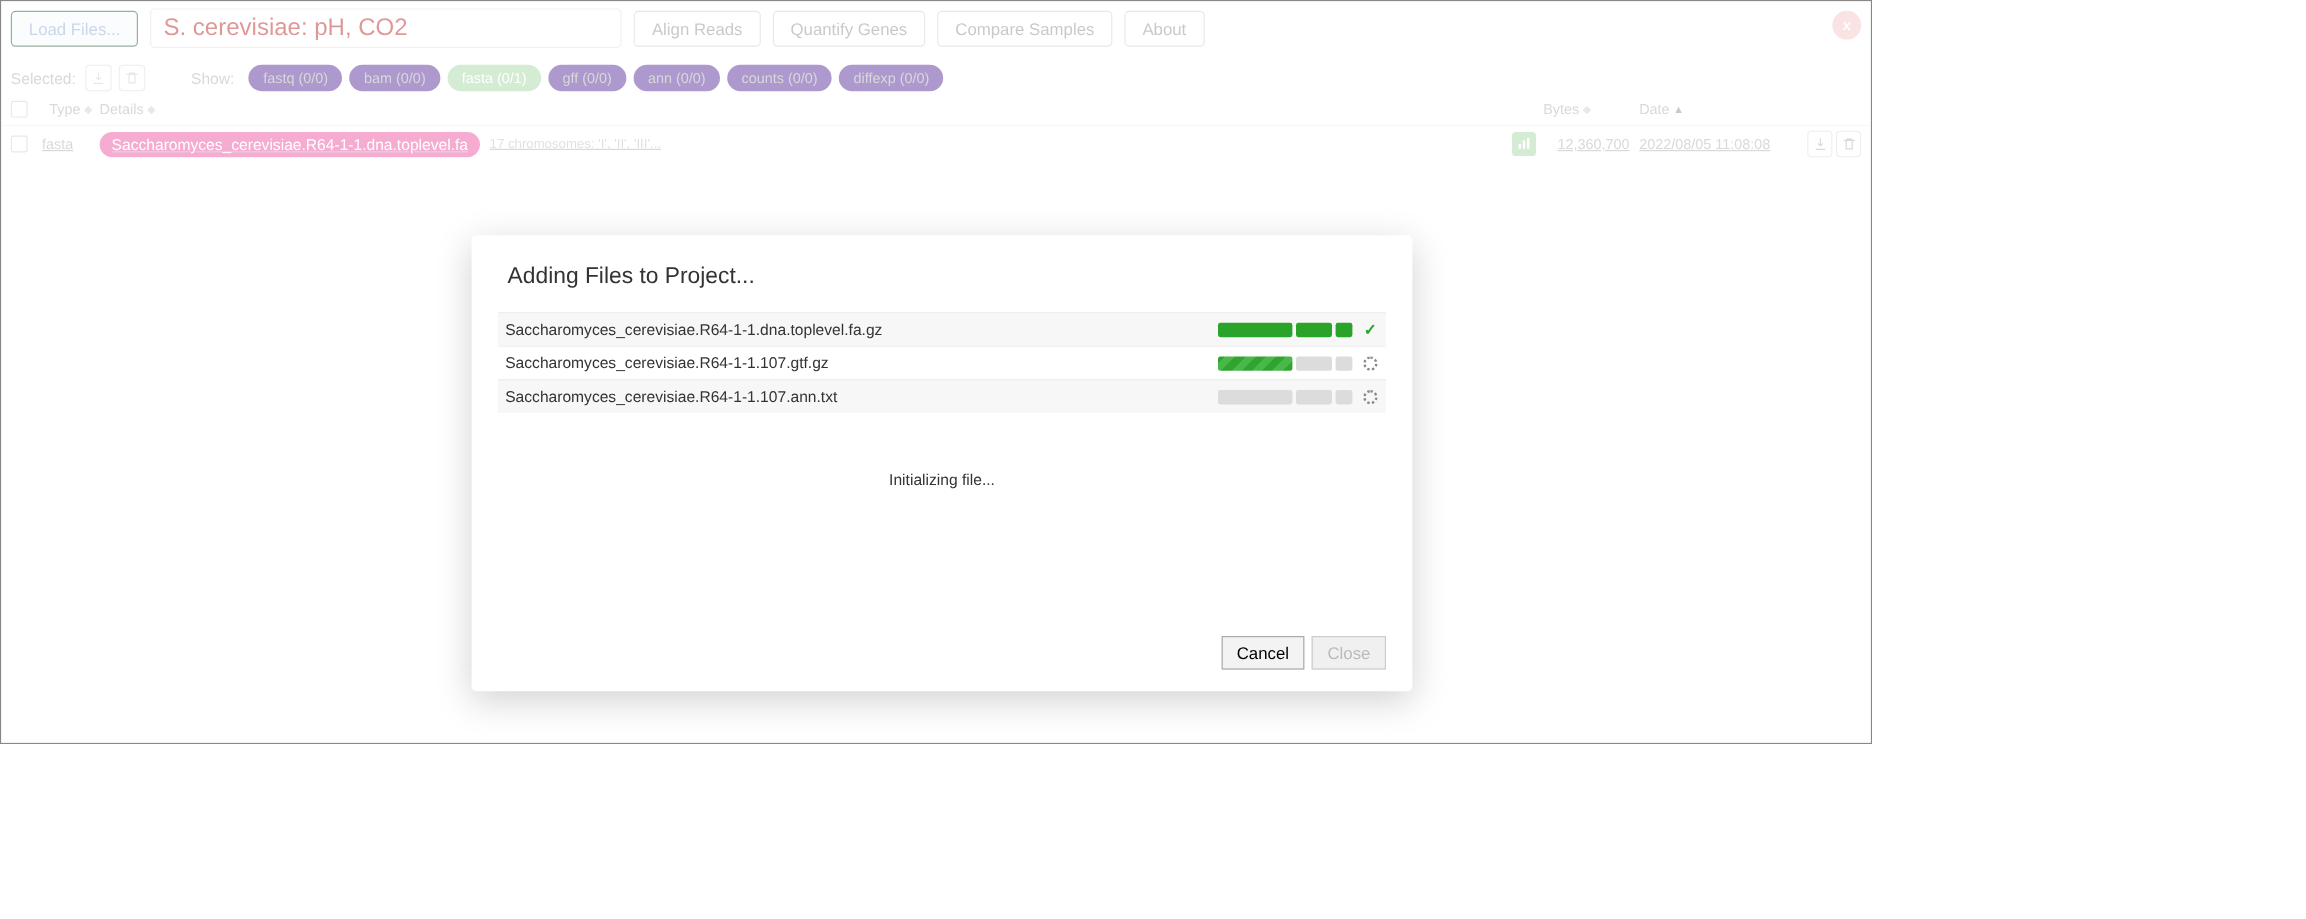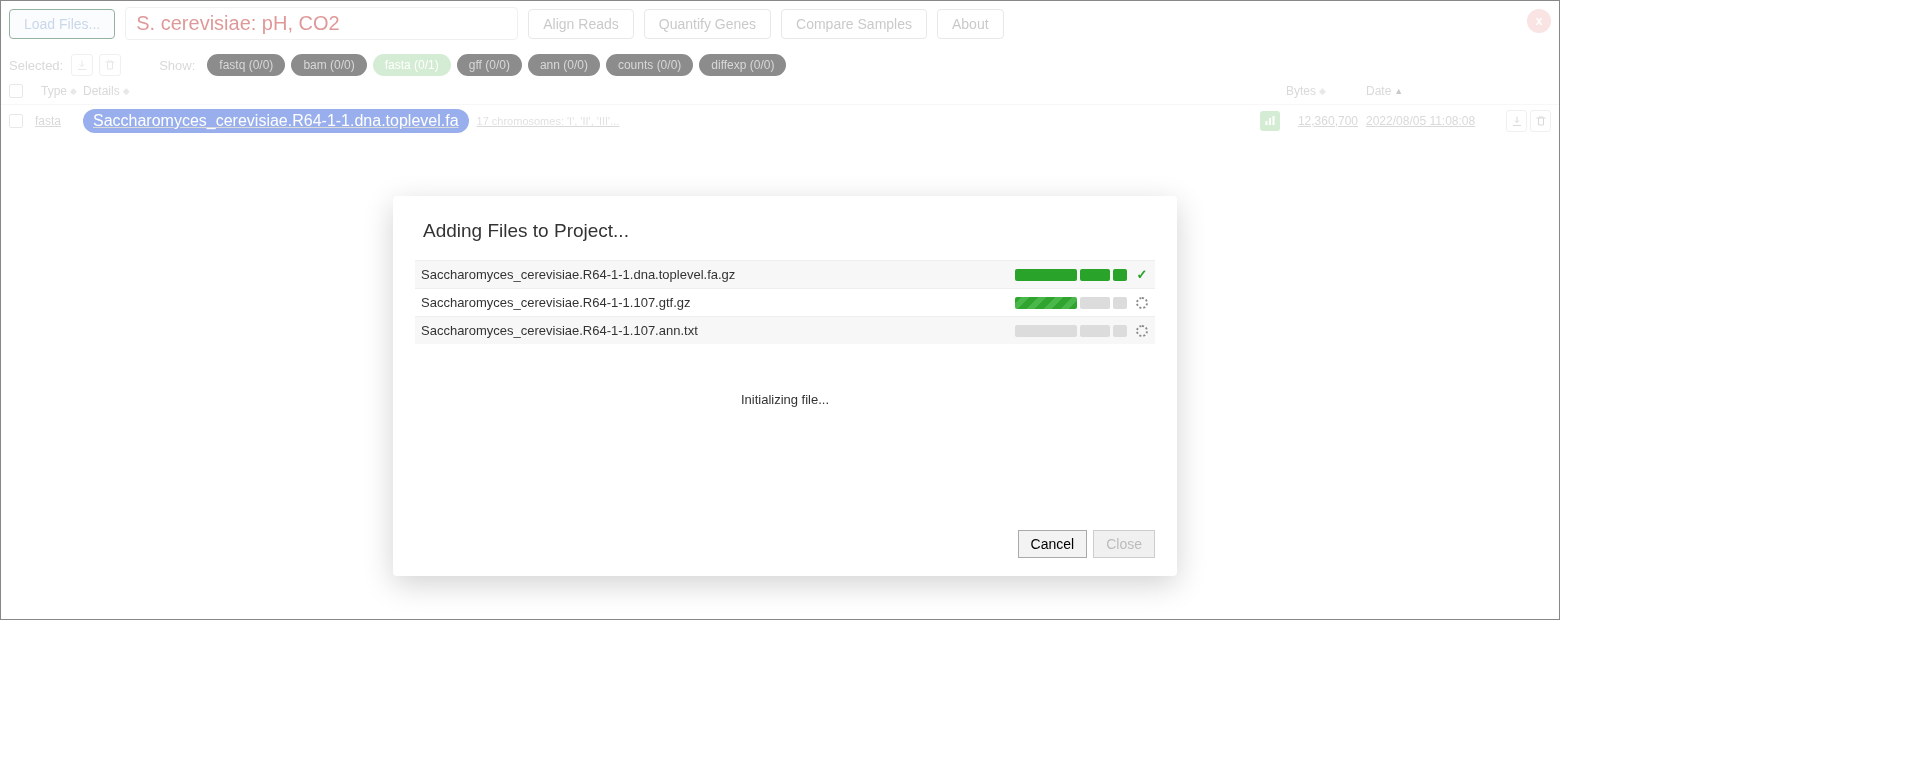--- a/index.html
+++ b/index.html
@@ -85,21 +85,21 @@
   display: inline-flex;
   align-items: center;
   justify-content: center;
   color: #bbb;
   cursor: pointer;
 }
 .show-lbl { margin-left: 32px; margin-right: 6px; }
 .pill {
   border-radius: 14px;
   padding: 4px 12px;
-  background: #000000;
+  background: #4c1d95;
   color: #aaa;
   font-size: 12px;
   cursor: pointer;
 }
 .pill.active {
   background: #9ed49e;
   color: #fff;
 }
 
 
@@ -132,25 +132,25 @@
   display: flex;
   align-items: center;
   padding: 4px 8px;
   color: #aaa;
   font-size: 12px;
   text-decoration: underline;
 }
 .td-type { width: 48px; }
 .td-details { flex: 1; display: flex; align-items: center; gap: 8px; }
 .file-pill {
-  background: #1d4ed8;
+  background: #ec4899;
   color: #fff;
   border-radius: 12px;
   padding: 3px 10px;
-  font-size: 16px;
+  font-size: 13px;
 }
 .file-desc { color: #bbb; font-size: 11px; }
 .td-bytes { width: 72px; text-align: right; }
 .td-date { width: 140px; }
 .td-pre-icon {
   width: 20px;
   height: 20px;
   background: #9ed49e;
   border-radius: 3px;
   display: flex;

